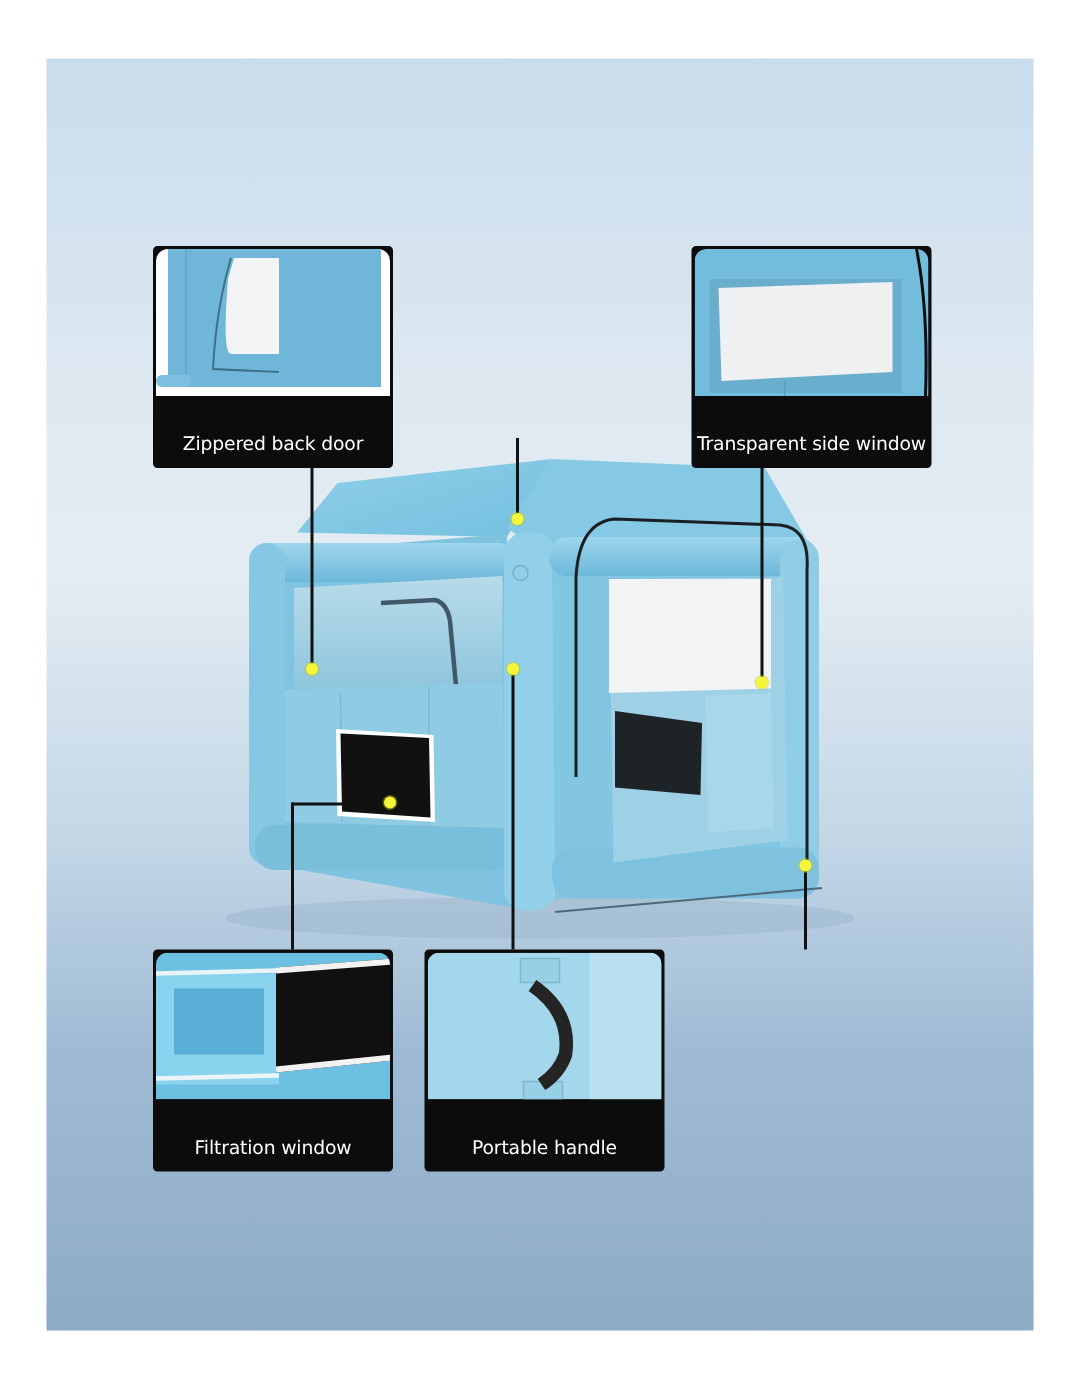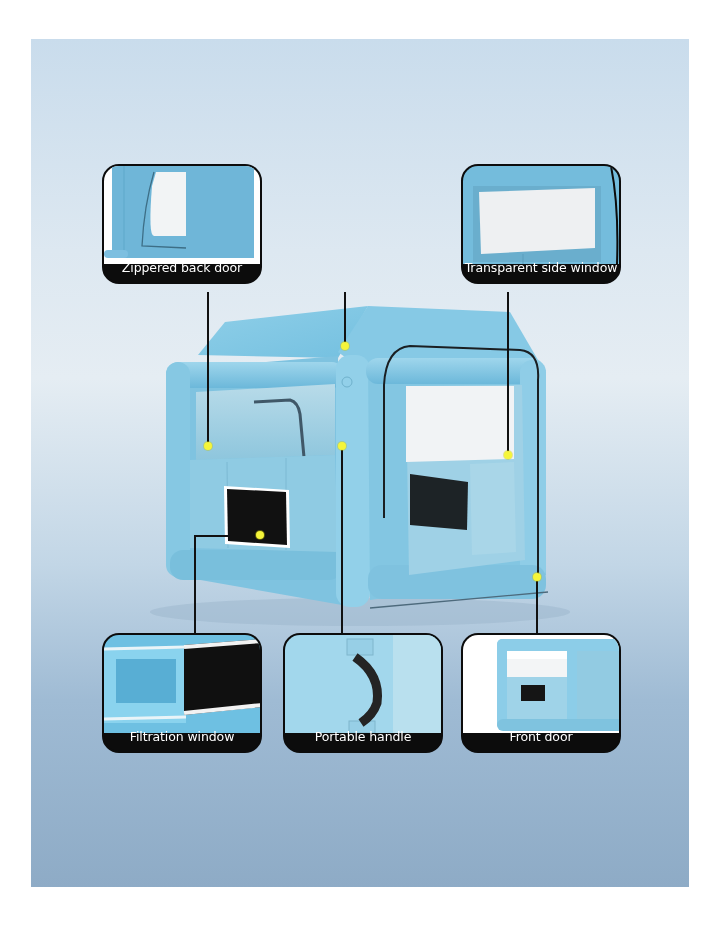--- a/index.html
+++ b/index.html
@@ -6,22 +6,22 @@
   body {
     width: 720px; height: 928px; background: #ffffff; position: relative; overflow: hidden;
     font-family: "DejaVu Sans", "Liberation Sans", sans-serif;
   }
   .stage {
     position: absolute; left: 31px; top: 39px; width: 658px; height: 848px;
     background: linear-gradient(180deg, #c9dcec 0%, #dde8f1 25%, #e5edf3 40%, #c2d6e6 62%, #9fbbd4 78%, #8eabc6 100%);
     overflow: hidden;
   }
   .card {
-    position: absolute; width: 160px; height: 120px; background: #0c0c0c;
-    border-radius: 17px; overflow: hidden; box-sizing: border-box; border: 2px solid #0c0c0c;
+    position: absolute; width: 160px; height: 148px; background: #0c0c0c;
+    border-radius: 3px; overflow: hidden; box-sizing: border-box; border: 2px solid #0c0c0c;
   }
   .card .photo {
     position: absolute; left: 0; top: 0; right: 0; height: 98px; border-radius: 8px 8px 0 0; overflow: hidden;
   }
   .card .label {
     position: absolute; left: 0; right: 0; bottom: 0; height: 28px; line-height: 28px;
     color: #ffffff; text-align: center; font-size: 12.5px; letter-spacing: -0.1px; white-space: nowrap;
   }
   .line { position: absolute; background: #111; }
   .dot {
@@ -157,30 +157,14 @@
         <rect width="160" height="98" fill="#a2d7ec"></rect>
         <rect x="108" y="0" width="52" height="98" fill="#b9e0ee"></rect>
         <rect x="62" y="4" width="26" height="16" fill="#97cfe6" stroke="#7fb6cc"></rect>
         <rect x="64" y="86" width="26" height="12" fill="#97cfe6" stroke="#7fb6cc"></rect>
         <path d="M70,22 Q96,40 92,68 Q88,80 76,88" stroke="#242424" stroke-width="9" fill="none"></path>
       </svg>
     </div>
     <div class="label">Portable handle</div>
   </div>
 
-  <div class="card" style="left:430px;top:594px;">
-    <div class="photo">
-      <svg width="160" height="98">
-        <rect width="160" height="98" fill="#ffffff"></rect>
-        <rect x="34" y="4" width="126" height="12" rx="6" fill="#8ccde8"></rect>
-        <rect x="34" y="4" width="10" height="90" rx="5" fill="#8ccde8"></rect>
-        <rect x="104" y="4" width="10" height="90" rx="5" fill="#8ccde8"></rect>
-        <rect x="44" y="24" width="60" height="18" fill="#f3f5f6"></rect>
-        <rect x="44" y="42" width="60" height="44" fill="#9fd3e8"></rect>
-        <rect x="58" y="50" width="24" height="16" fill="#151515"></rect>
-        <rect x="114" y="16" width="46" height="70" fill="#92cbe2"></rect>
-        <rect x="34" y="84" width="126" height="12" rx="6" fill="#7fc3df"></rect>
-      </svg>
-    </div>
-    <div class="label">Front door</div>
-  </div>
 
 </div>
 
 </body></html>

